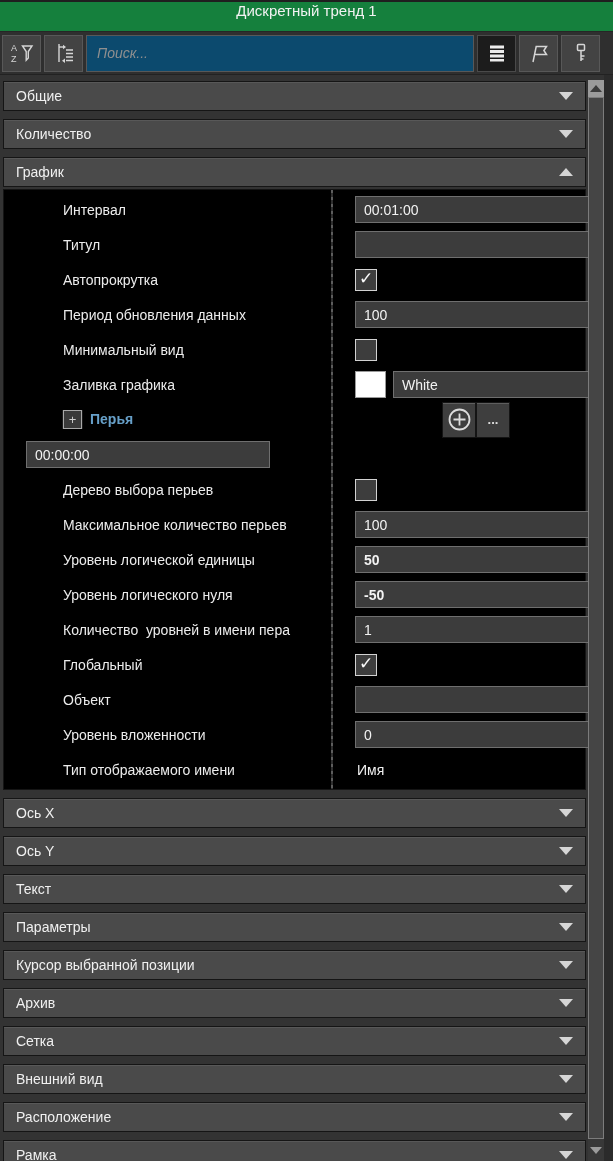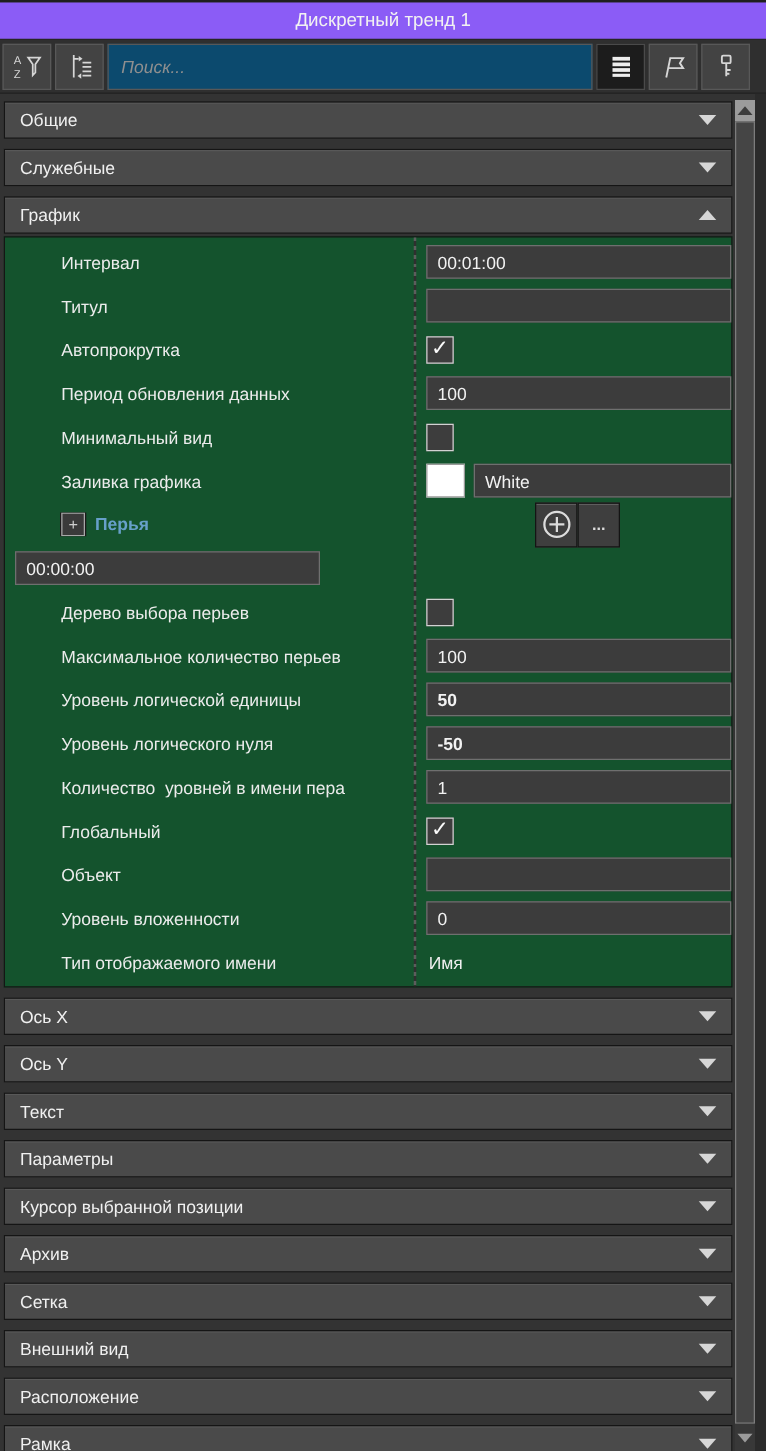--- a/index.html
+++ b/index.html
@@ -1,22 +1,22 @@
 <!DOCTYPE html>
 <html><head>
 <meta charset="utf-8">
 <style>
   html,body{margin:0;padding:0;}
   body{width:613px;height:1161px;overflow:hidden;background:#333333;
        font-family:"Liberation Sans",sans-serif;-webkit-font-smoothing:antialiased;}
   .panel{width:613px;height:1161px;background:#333333;border-top:2px solid #1f1f1f;box-sizing:border-box;position:relative;}
 
   
-  .titlebar{height:30px;display:flex;align-items:center;justify-content:center;
-            background:#8b5cf6;color:#f2f2f2;font-size:15px;border-bottom:1px solid #262626;box-sizing:border-box;}
+  .titlebar{height:30px;display:flex;align-items:flex-start;justify-content:center;
+            background:#15803d;color:#f2f2f2;font-size:15px;border-bottom:1px solid #262626;box-sizing:border-box;}
 
   
   .toolbar{height:43px;background:#2f2f2f;display:flex;align-items:center;
            padding:0 10px 0 2px;box-sizing:border-box;border-bottom:1px solid #222;}
   .tbtn{width:39px;height:37px;background:#434343;border:1px solid #585858;margin-right:3px;
         display:flex;align-items:center;justify-content:center;box-sizing:border-box;padding:0;}
   .tbtn.active{background:#1c1c1c;border-color:#4a4a4a;}
   .search{flex:1;height:37px;background:#0c4a6e;border:1px solid #585858;box-sizing:border-box;
           color:#e8e8e8;font-style:italic;font-size:14px;padding:0 10px;margin-right:3px;outline:none;
           font-family:"Liberation Sans",sans-serif;}
@@ -28,21 +28,21 @@
   .section{margin-bottom:8px;}
   .sec-header{height:30px;background:#4a4a4a;border:1px solid #151515;box-sizing:border-box;
               display:flex;align-items:center;padding:0 12px;color:#f0f0f0;font-size:14px;
               box-shadow:inset 0 1px 0 #585858;}
   .sec-label{white-space:pre;}
   .arrow{margin-left:auto;width:0;height:0;border-left:7px solid transparent;border-right:7px solid transparent;}
   .arrow.down{border-top:8px solid #d6d6d6;}
   .arrow.up{border-bottom:8px solid #d6d6d6;}
   .section.expanded .sec-header{margin-bottom:2px;}
 
-  .sec-body{background:#14532d;border:1px solid #151515;box-sizing:border-box;position:relative;padding:2px 0;}
+  .sec-body{background:#000000;border:1px solid #151515;box-sizing:border-box;position:relative;padding:2px 14px;}
   .dash-divider{position:absolute;left:327px;top:0;bottom:0;width:2px;
                 background:repeating-linear-gradient(180deg,#5d5d5d 0 3px,#2f2f2f 3px 7px);}
   .prop-row{height:35px;display:flex;align-items:center;}
   .row-label{width:329px;box-sizing:border-box;padding-left:45px;color:#ececec;font-size:14px;
              white-space:pre;overflow:hidden;flex:none;}
   .row-value{flex:1;display:flex;align-items:center;padding-left:8px;}
 
   .field{width:244px;height:27px;box-sizing:border-box;background:#3c3c3c;border:1px solid #6f6f6f;
          color:#f2f2f2;font-size:14px;display:flex;align-items:center;padding:0 8px;}
   .field.bold{font-weight:bold;}
@@ -138,21 +138,21 @@
   <div class="main">
     <div class="sections-col">
         <div class="section">
           <div class="sec-header">
             <span class="sec-label">Общие</span>
             <span class="arrow down"></span>
           </div>
         </div>
         <div class="section">
           <div class="sec-header">
-            <span class="sec-label">Служебные</span>
+            <span class="sec-label">Количество</span>
             <span class="arrow down"></span>
           </div>
         </div>
         <div class="section expanded">
           <div class="sec-header">
             <span class="sec-label">График</span>
             <span class="arrow up"></span>
           </div>
           <div class="sec-body">
             <div class="dash-divider"></div>

